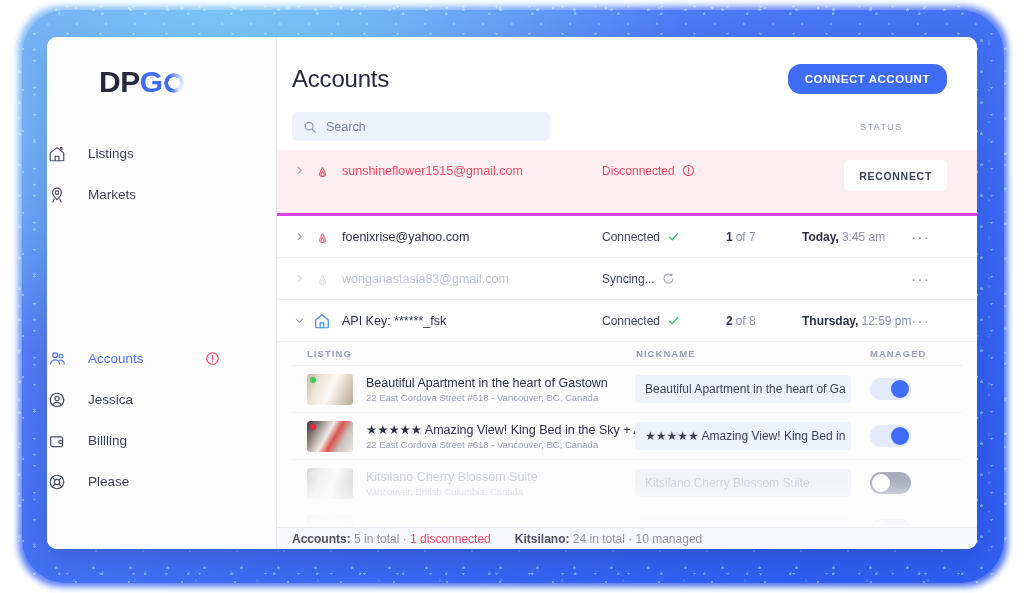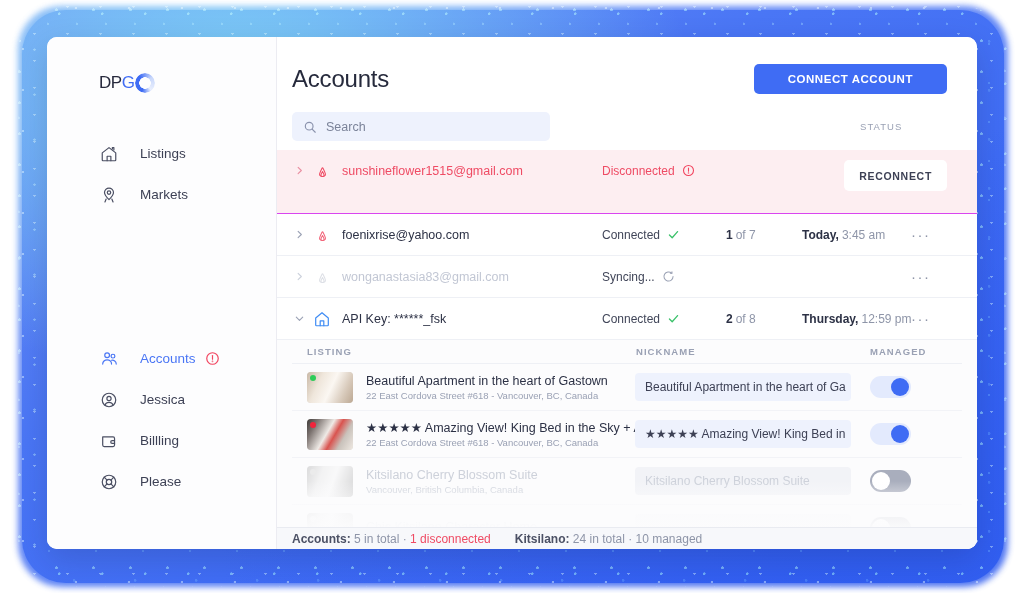--- a/index.html
+++ b/index.html
@@ -74,22 +74,22 @@
     border-right: 1px solid #ececf2;
     position: relative;
     flex: 0 0 230px;
   }
   .logo {
     display: flex; align-items: center;
     margin: 31px 0 0 52px;
     height: 28px;
   }
   .logo-text {
-    font-size: 17px;
-    font-weight: 400;
+    font-size: 30px;
+    font-weight: 700;
     letter-spacing: -.5px;
     color: #272a3d;
     line-height: 1;
   }
   .logo-text .g { color: #3f6cf4; }
   .logo-ring {
     width: 20px; height: 20px;
     border-radius: 50%;
     margin-left: 1px;
     background: conic-gradient(from 200deg, #3f6cf4 0deg, #3f6cf4 120deg, #c8d7fb 210deg, #e8eefd 300deg, #3f6cf4 360deg);
@@ -102,21 +102,20 @@
   .nav-group-top { margin-top: 37px; }
   .nav-group-bottom {
     position: absolute;
     left: 0; right: 0;
     top: 301px;
   }
   .nav-item {
     display: flex;
     align-items: center;
     height: 41px;
-    padding-left: 52px;
     position: relative;
     cursor: pointer;
   }
   .nav-item .ico {
     width: 20px; height: 20px;
     flex: 0 0 20px;
     display: flex; align-items: center; justify-content: center;
     color: #4b4f63;
   }
   .nav-item .lbl {
@@ -150,23 +149,23 @@
     font-size: 24px;
     font-weight: 400;
     color: #262a3c;
     letter-spacing: -.2px;
   }
   .connect-btn {
     margin-left: auto;
     background: #3f6cf4;
     color: #fff;
     border: none;
-    border-radius: 5px;
+    border-radius: 13px;
     height: 30px;
-    padding: 0 34px;
+    padding: 0 17px;
     font-size: 11.5px;
     font-weight: 600;
     letter-spacing: .55px;
     font-family: inherit;
     cursor: pointer;
   }
 
   
   .toolbar {
     display: flex;
@@ -247,21 +246,21 @@
   .c-sync b   { color: #2c3145; font-weight: 600; margin-right: 3px; }
   .c-more     { left: 619px; color: #8e95a8; letter-spacing: 1.5px; font-size: 15px; cursor: pointer; }
 
   .check { margin-left: 7px; color: #3cc26b; display: flex; }
   .spin  { margin-left: 7px; color: #9aa1b4; display: flex; }
   .err   { margin-left: 7px; color: #f2445f; display: flex; }
 
   
   .acct-row.disconnected {
     background: #fdeef1;
-    border-bottom: 1px solid #d946ef;
+    border-bottom: 3px solid #d946ef;
     min-height: 58px;
     padding-bottom: 22px;
   }
   .acct-row.disconnected .chev { color: #e98ea0; }
   .acct-row.disconnected .acct-email { color: #ef4b64; }
   .acct-row.disconnected .c-status { color: #ef4b64; }
   .disc-msg {
     font-size: 10.5px;
     color: #6a4450;
     margin-left: 19px;

